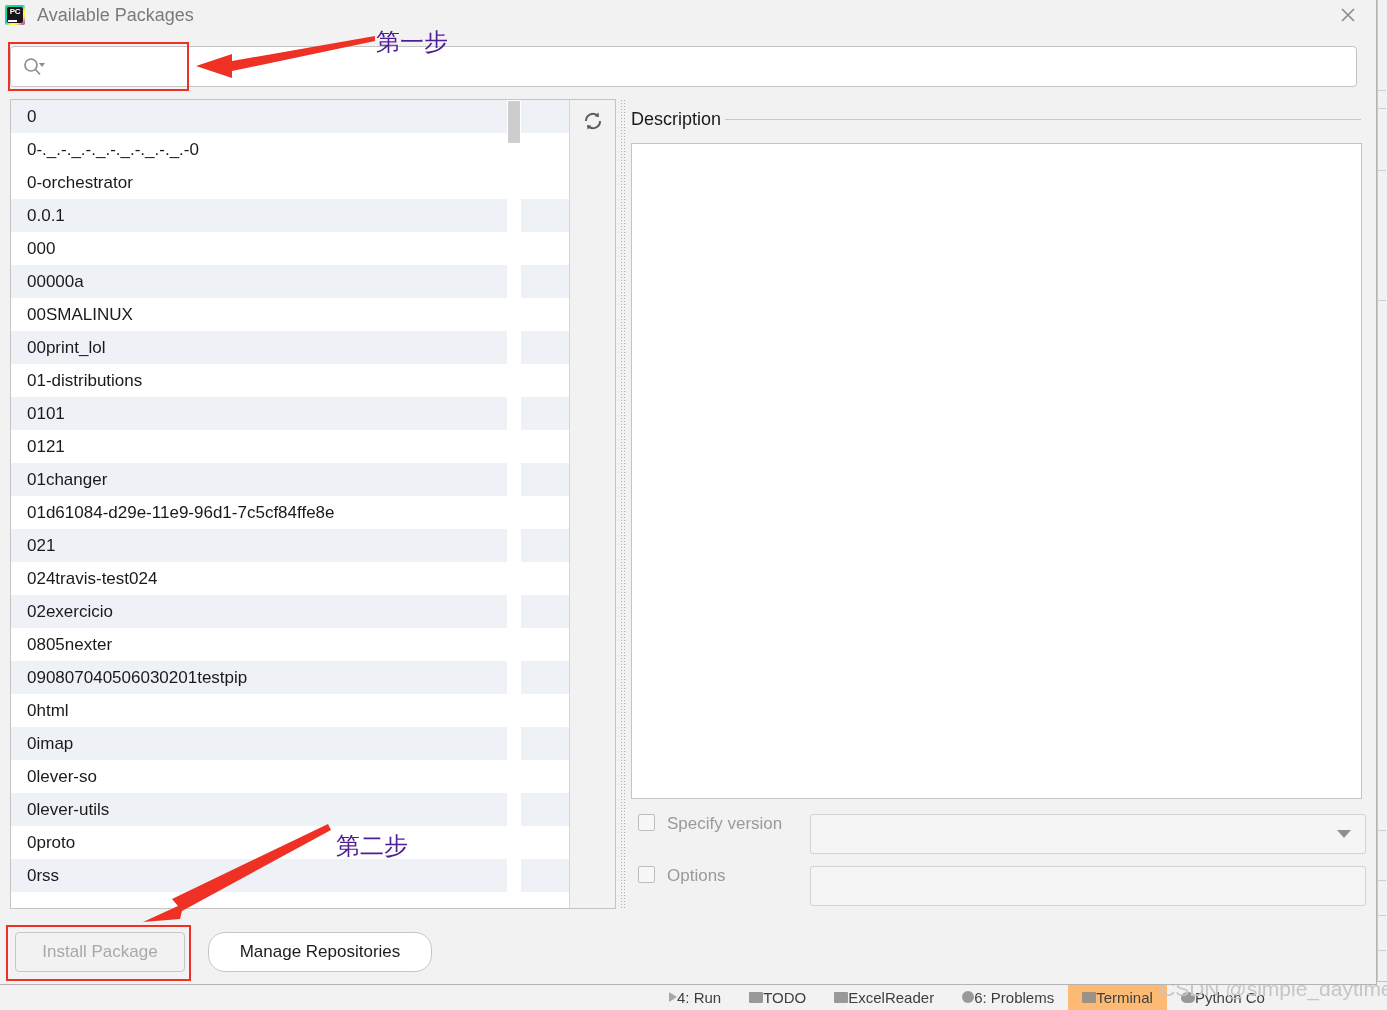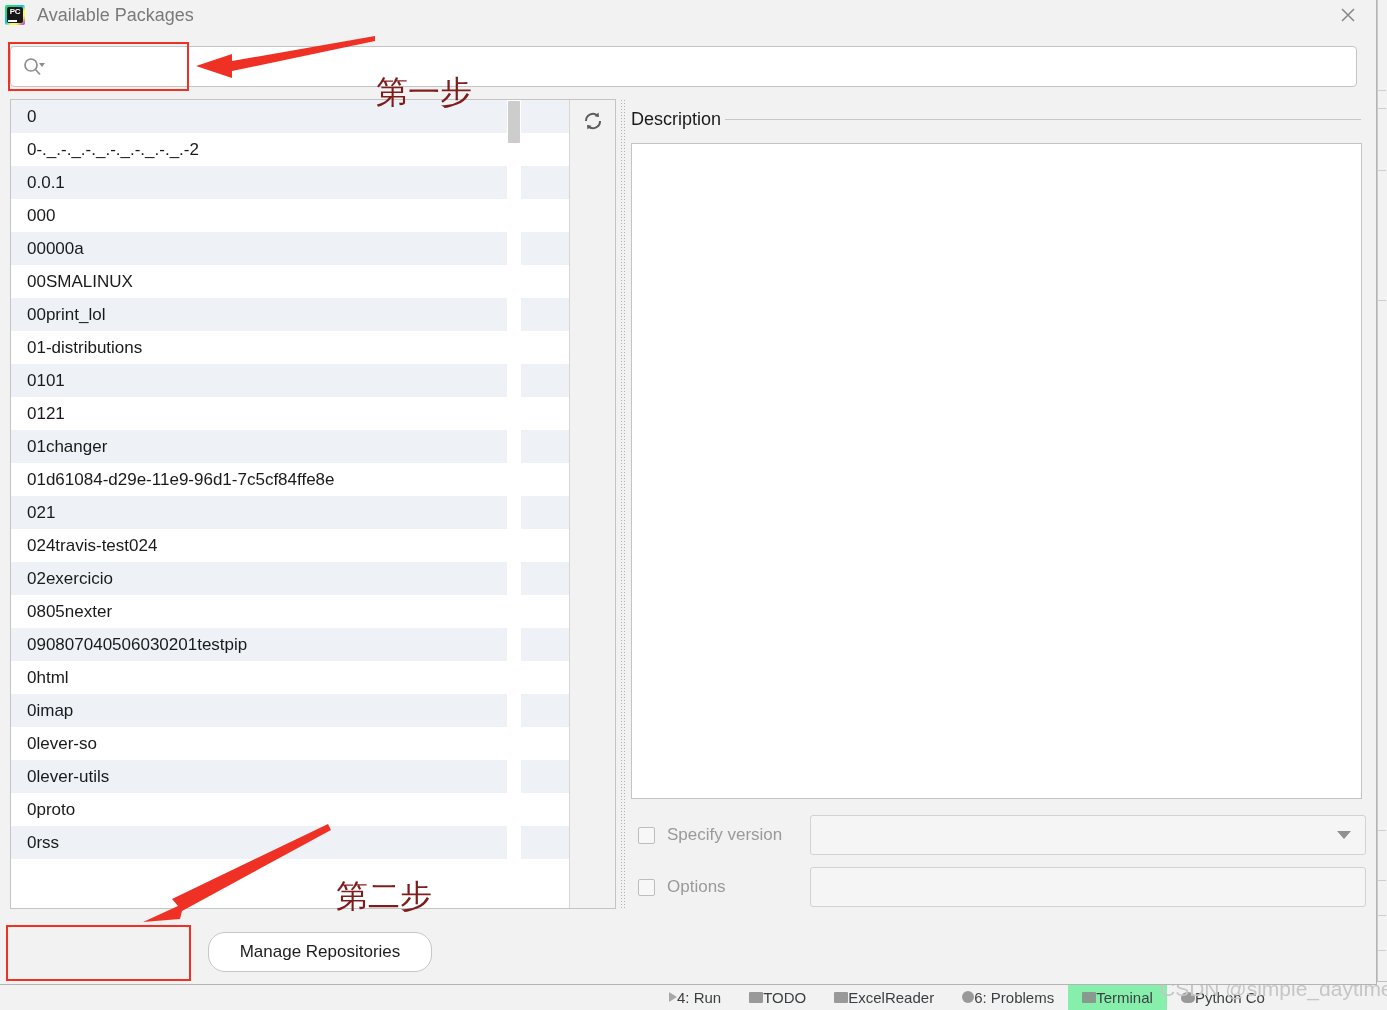--- a/index.html
+++ b/index.html
@@ -22,21 +22,21 @@
     position:absolute;left:0;bottom:0;width:1387px;height:28px;
     background:#f2f2f2;border-top:1px solid #c0c0c0;
     display:flex;align-items:flex-end;gap:0px;
     overflow:hidden;
   }
   .ide-tool-btn{
     display:flex;align-items:center;
     font-size:15px;color:#3c3f41;padding:0 14px;height:26px;
     white-space:nowrap;
   }
-  .ide-tool-btn.active{background:#86efac;justify-content:center;}
+  .ide-tool-btn.active{background:#fdba74;justify-content:center;}
   .ide-ico{
     width:14px;height:11px;display:inline-block;flex:0 0 auto;
     background:#8a8a8a;border-radius:1px;opacity:.85;
   }
   .ide-ico.tri{background:transparent;width:0;height:0;
     border-left:8px solid #9a9a9a;border-top:5px solid transparent;border-bottom:5px solid transparent;}
   .ide-ico.circ{background:#8a8a8a;border-radius:50%;width:12px;height:12px;}
   .ide-ico.bug{background:#8a8a8a;border-radius:50% 50% 40% 40%;}
 
   
@@ -127,21 +127,21 @@
   }
   #desc-label{font-size:18px;color:#1a1a1a;white-space:nowrap;}
   #desc-rule{flex:1;height:1px;background:#c8c8c8;margin-right:6px;}
   #desc-box{
     position:absolute;left:2px;top:44px;width:731px;height:656px;
     box-sizing:border-box;background:#fff;border:1px solid #c4c4c4;
   }
   #opts{
     position:absolute;left:2px;top:715px;width:735px;
   }
-  .opt-row{display:flex;align-items:center;height:42px;margin-bottom:10px;}
+  .opt-row{display:flex;height:42px;margin-bottom:10px;}
   .chk{
     width:17px;height:17px;box-sizing:border-box;border:1px solid #bdbdbd;background:#f7f7f7;border-radius:2px;
     flex:0 0 auto;margin-left:7px;
   }
   .opt-label{font-size:17px;color:#9a9a9a;margin-left:12px;white-space:nowrap;}
   .opt-field{
     margin-left:auto;box-sizing:border-box;height:40px;background:#f5f5f5;
     border:1px solid #d2d2d2;border-radius:3px;display:flex;align-items:center;
   }
   #version-field{width:556px;}
@@ -160,23 +160,22 @@
     font-size:17px;color:#1d1d1d;cursor:default;
   }
   #install-btn{left:15px;top:7px;width:170px;color:#a9a9a9;background:#f2f2f2;}
   #manage-btn{left:208px;top:7px;width:224px;background:#fff;border-radius:17px;}
 
   
   .ann-box{position:absolute;border:2px solid #ee3124;box-sizing:border-box;pointer-events:none;}
   #ann-box-search{left:8px;top:42px;width:181px;height:49px;}
   #ann-box-install{left:6px;top:925px;width:185px;height:56px;}
   .ann-text{
-    position:absolute;color:#7f1d1d;font-size:32px;white-space:nowrap;
+    position:absolute;color:#4c1d95;font-size:24px;white-space:nowrap;
     font-family:"DejaVu Sans", sans-serif;
-    margin-top:45px;
   }
   #ann-text-1{left:376px;top:26px;}
   #ann-text-2{left:336px;top:830px;}
   svg.ann-arrow{position:absolute;overflow:visible;pointer-events:none;}
 </style>
 </head>
 <body>
 
 <div id="ide-bg"></div>
 
@@ -246,21 +245,22 @@
         <path d="M16 6 L22 6 L19 10 Z" fill="#8d8d8d"></path>
       </svg>
     </span>
     <input id="search-input" type="text" value="" placeholder="" style="">
   </div>
 
   <div id="list-panel">
     <div id="list-scroll">
       <div id="pkg-rows">
           <div class="pkg-row alt">0</div>
-          <div class="pkg-row">0-._.-._.-._.-._.-._.-._.-2</div>
+          <div class="pkg-row">0-._.-._.-._.-._.-._.-._.-0</div>
+          <div class="pkg-row">0-orchestrator</div>
           <div class="pkg-row alt">0.0.1</div>
           <div class="pkg-row">000</div>
           <div class="pkg-row alt">00000a</div>
           <div class="pkg-row">00SMALINUX</div>
           <div class="pkg-row alt">00print_lol</div>
           <div class="pkg-row">01-distributions</div>
           <div class="pkg-row alt">0101</div>
           <div class="pkg-row">0121</div>
           <div class="pkg-row alt">01changer</div>
           <div class="pkg-row">01d61084-d29e-11e9-96d1-7c5cf84ffe8e</div>
@@ -316,20 +316,21 @@
         <span class="chk"></span>
         <span class="opt-label">Options</span>
         <span class="opt-field" id="options-field">
           <span style="font-size:16px;color:#8d8d8d;margin-left:12px"></span>
         </span>
       </div>
     </div>
   </div>
 
   <div id="footer">
+    <div class="btn" id="install-btn">Install Package</div>
     <div class="btn" id="manage-btn">Manage Repositories</div>
   </div>
 </div>
 
 <div class="ann-box" id="ann-box-search"></div>
 <div class="ann-box" id="ann-box-install"></div>
 
 <svg class="ann-arrow" style="left:0;top:0;width:1387px;height:1010px">
   <g>
     <polygon points="196,66 232,54 232,61 375,36 375,41 232,71 232,78" fill="#ee3124"></polygon>

